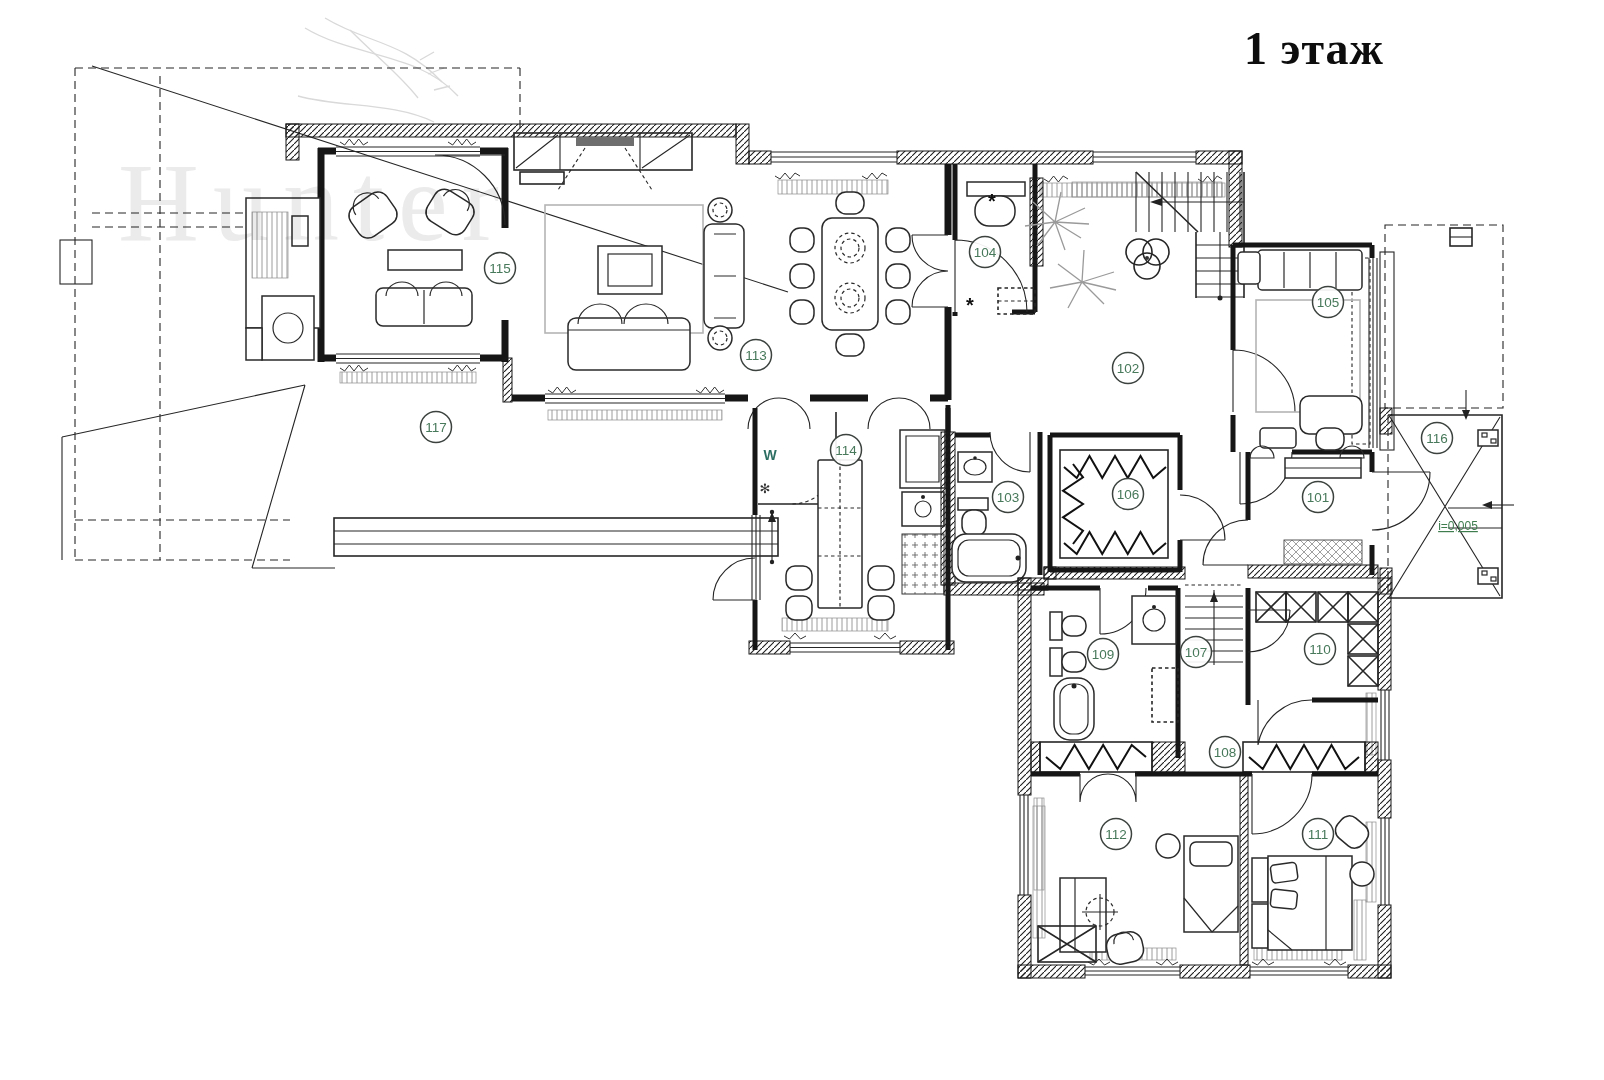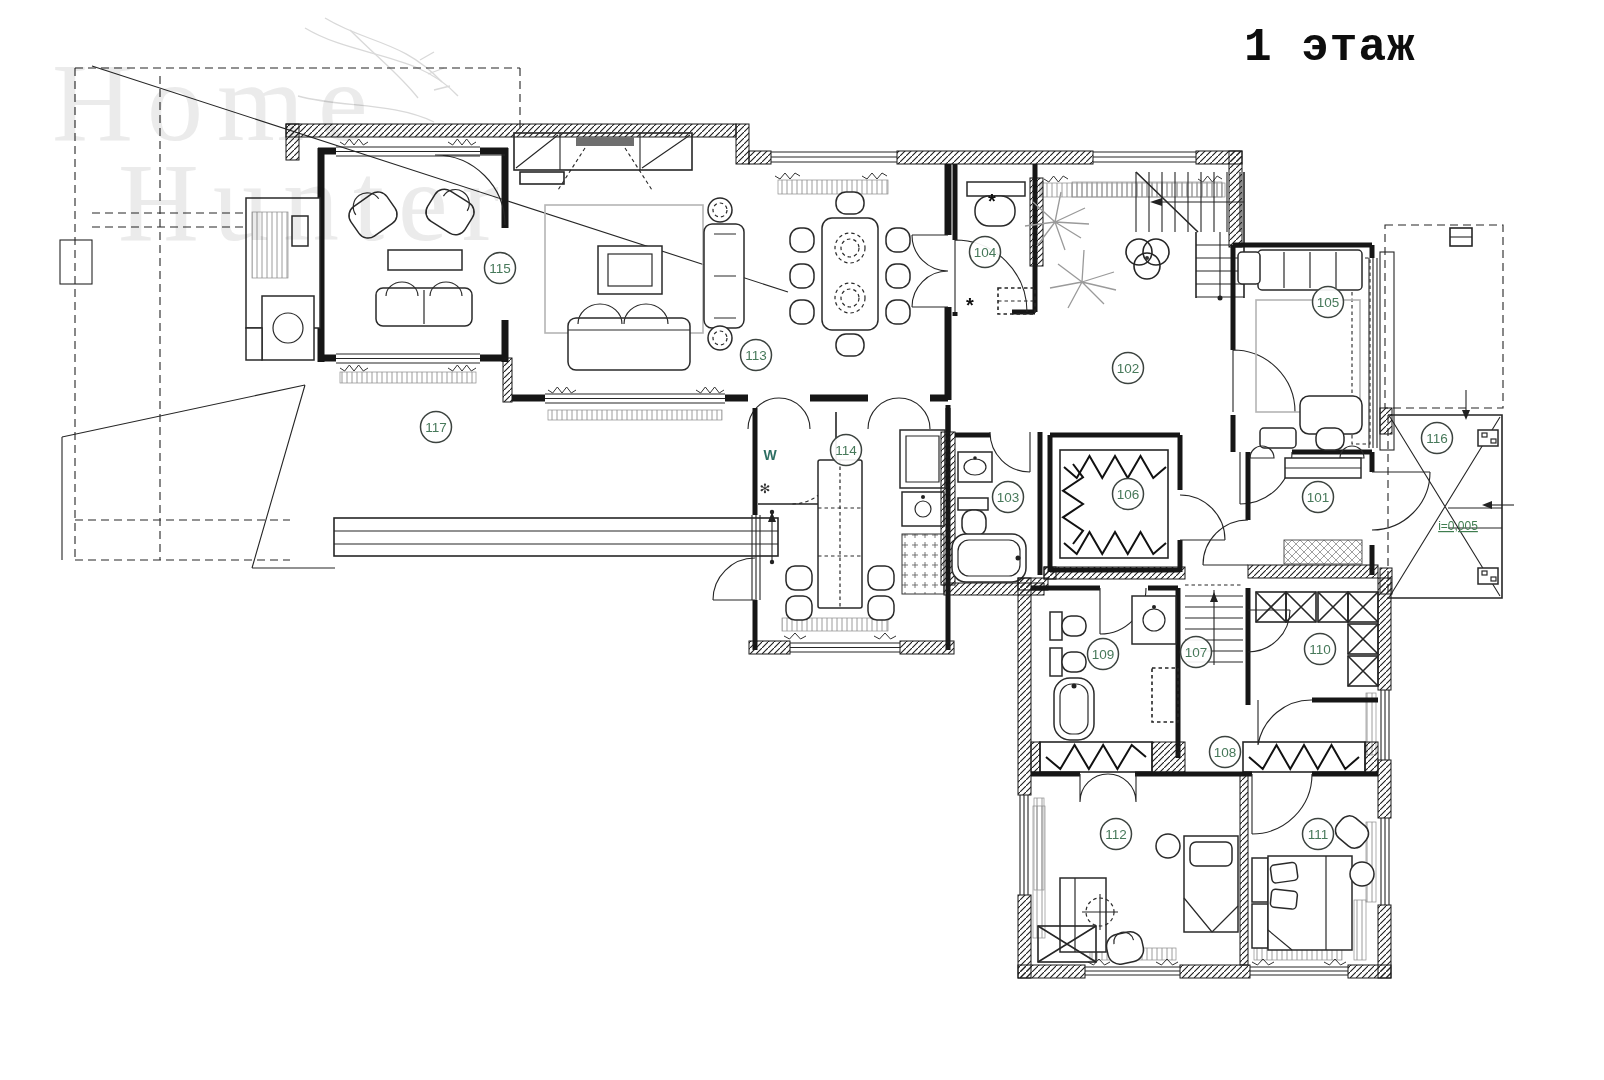--- a/index.html
+++ b/index.html
@@ -1,20 +1,20 @@
 <!DOCTYPE html>
 <html><head>
 <meta charset="utf-8">
 <style>
   html,body{margin:0;padding:0;background:#ffffff;width:1604px;height:1080px;overflow:hidden;
     font-family:"Liberation Sans", sans-serif;}
   #stage{position:relative;width:1604px;height:1080px;background:#fff;}
   #plan{position:absolute;left:0;top:0;z-index:2;}
   .page-title{position:absolute;left:1244px;top:22px;z-index:5;
-    font-family:Liberation Mono, monospace;font-weight:bold;font-size:46px;color:#0d0d0d;
+    font-family:Liberation Serif, serif;font-weight:bold;font-size:46px;color:#0d0d0d;
     letter-spacing:1px;}
   .wm{position:absolute;z-index:3;pointer-events:none;mix-blend-mode:multiply;
     font-family:"Liberation Serif", serif;color:#ebebeb;font-size:112px;letter-spacing:14px;
     line-height:1;}
   .wm1{left:52px;top:46px;}
   .wm2{left:118px;top:146px;}
   
   .wall{fill:url(#hp);stroke:#191919;stroke-width:1;}
   .w7{stroke:#161616;stroke-width:7;fill:none;}
   .w5{stroke:#161616;stroke-width:5;fill:none;}
@@ -38,21 +38,20 @@
   text.ann-star{fill:#111;font-size:20px;font-weight:bold;}
   text.ann-snow{fill:#333;font-size:13px;}
   text.ann-slope{fill:#3f7d4f;font-size:12px;text-decoration:underline;}
 </style>
 </head>
 <body>
 
 <div id="stage">
 
   <div class="page-title">1 этаж</div>
-  <div class="wm wm1">Home</div>
   <div class="wm wm2">Hunter</div>
 
   <svg id="plan" width="1604" height="1080" viewBox="0 0 1604 1080">
     <defs>
       <pattern id="hp" width="6" height="6" patternUnits="userSpaceOnUse">
         <path d="M0,6 L6,0" stroke="#1a1a1a" stroke-width="1.1"></path>
       </pattern>
       <pattern id="sp" width="5" height="8" patternUnits="userSpaceOnUse">
         <line x1="2" y1="0" x2="2" y2="8" stroke="#9c9c9c" stroke-width="1"></line>
       </pattern>

